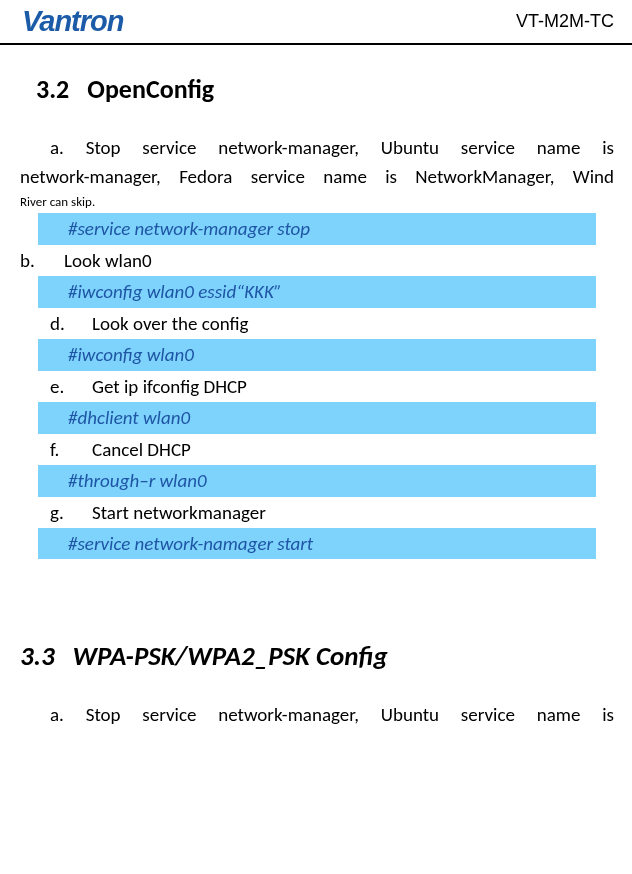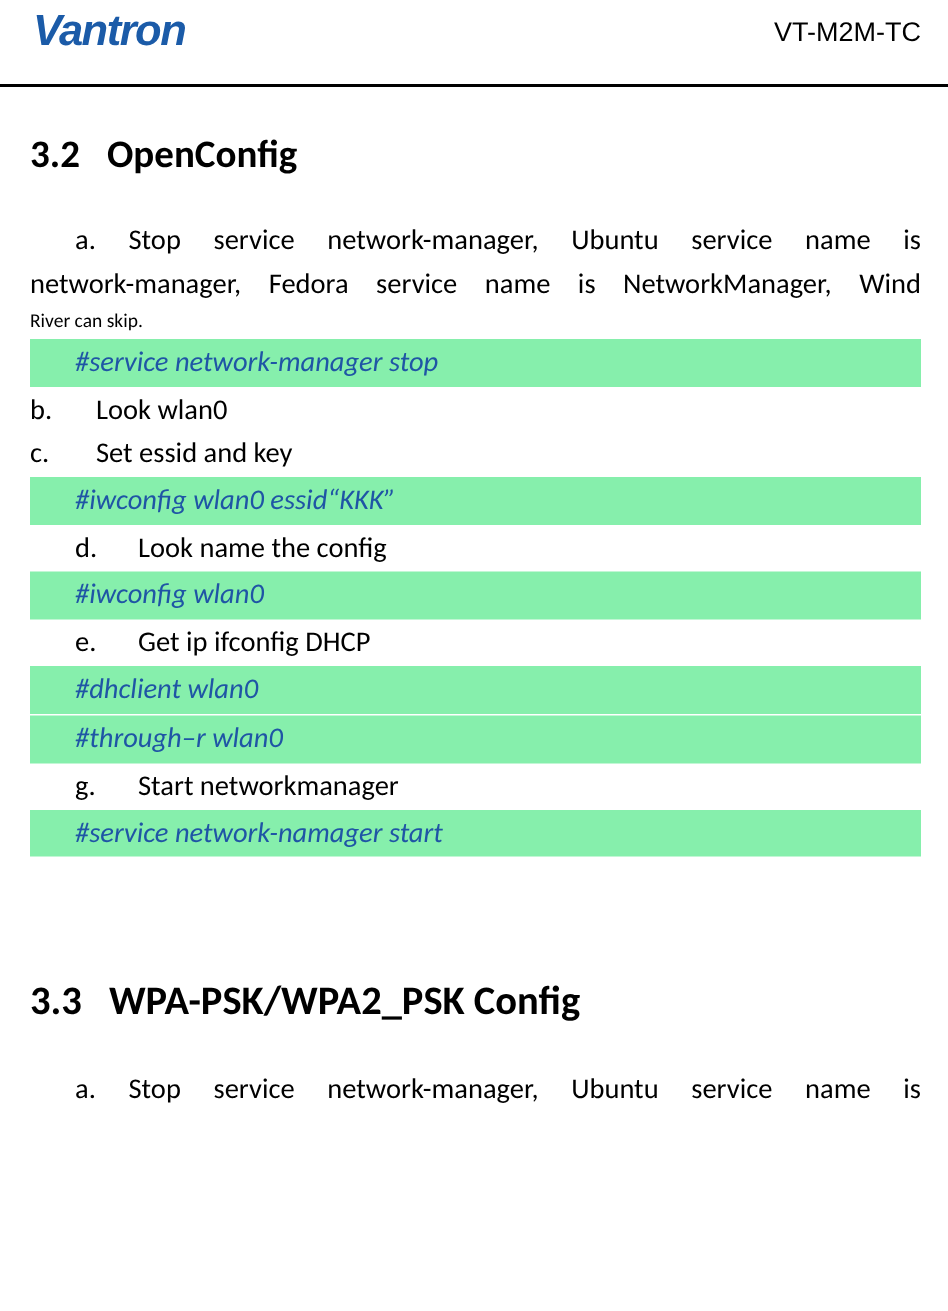--- a/index.html
+++ b/index.html
@@ -12,21 +12,21 @@
       width: 632px;
       height: 874px;
       background: #ffffff;
       position: relative;
       padding: 0;
     }
     .header {
       display: flex;
       justify-content: space-between;
       align-items: center;
-      padding: 5px 18px 18px 22px;
+      padding: 5px 18px 5px 22px;
       border-bottom: 2px solid #000000;
       margin-bottom: 28px;
     }
     .logo {
       font-family: Arial, sans-serif;
       font-weight: bold;
       font-style: italic;
       font-size: 29px;
       color: #1b5ba8;
       letter-spacing: -1px;
@@ -38,44 +38,46 @@
     }
     .content {
       padding: 0 18px 0 20px;
     }
     .section-heading {
       font-family: Calibri, Arial, sans-serif;
       font-weight: bold;
       font-size: 26px;
       color: #000000;
       margin-bottom: 28px;
+      margin-left: 16px;
     }
     .section-heading .num {
       display: inline-block;
       margin-right: 18px;
     }
     .section-heading2 {
       font-family: Calibri, Arial, sans-serif;
       font-weight: bold;
       font-size: 27px;
       color: #000000;
       margin-top: 80px;
       margin-bottom: 28px;
+      font-style: italic;
     }
     .section-heading2 .num {
       display: inline-block;
       margin-right: 18px;
     }
     .cmd-block {
-      background: #86efac;
+      background: #7dd3fc;
       font-size: 19px;
       font-style: italic;
       color: #1f55a5;
       padding: 2px 0 2px 30px;
-      margin: 1px 0;
+      margin: 1px 18px;
       line-height: 1.45;
     }
     .item-lvl0 {
       font-size: 19px;
       line-height: 1.55;
       padding-left: 0;
     }
     .item-lvl0 .marker {
       display: inline-block;
       width: 44px;
@@ -136,35 +138,35 @@
     <span>NetworkManager,</span>
     <span>Wind</span>
   </div>
   <div style="font-size:13px;line-height:1.55;">River can skip.</div>
   <div class="cmd-block">#service network-manager stop</div>
 
   <div class="item-lvl0">
     <span class="marker">b.</span><span>Look wlan0</span>
   </div>
 
-  <div class="item-lvl0">
-    <span class="marker">c.</span><span>Set essid and key</span>
-  </div>
   <div class="cmd-block">#iwconfig wlan0 essid“KKK”</div>
 
   <div class="item-lvl1">
-    <span class="marker">d.</span><span>Look name the config</span>
+    <span class="marker">d.</span><span>Look over the config</span>
   </div>
   <div class="cmd-block">#iwconfig wlan0</div>
 
   <div class="item-lvl1">
     <span class="marker">e.</span><span>Get ip ifconfig DHCP</span>
   </div>
   <div class="cmd-block">#dhclient wlan0</div>
 
+  <div class="item-lvl1">
+    <span class="marker">f.</span><span>Cancel DHCP</span>
+  </div>
   <div class="cmd-block">#through–r wlan0</div>
 
   <div class="item-lvl1">
     <span class="marker">g.</span><span>Start networkmanager</span>
   </div>
   <div class="cmd-block">#service network-namager start</div>
 
   <h2 class="section-heading2">
     <span class="num">3.3</span><span>WPA-PSK/WPA2_PSK Config</span>
   </h2>

